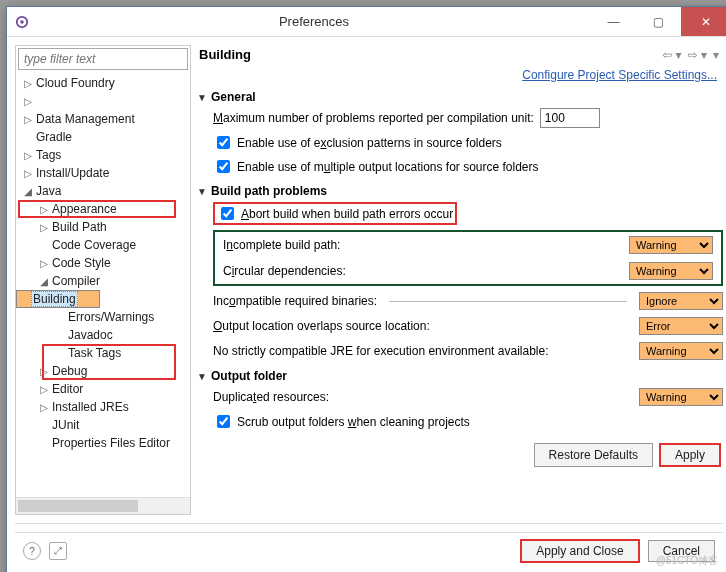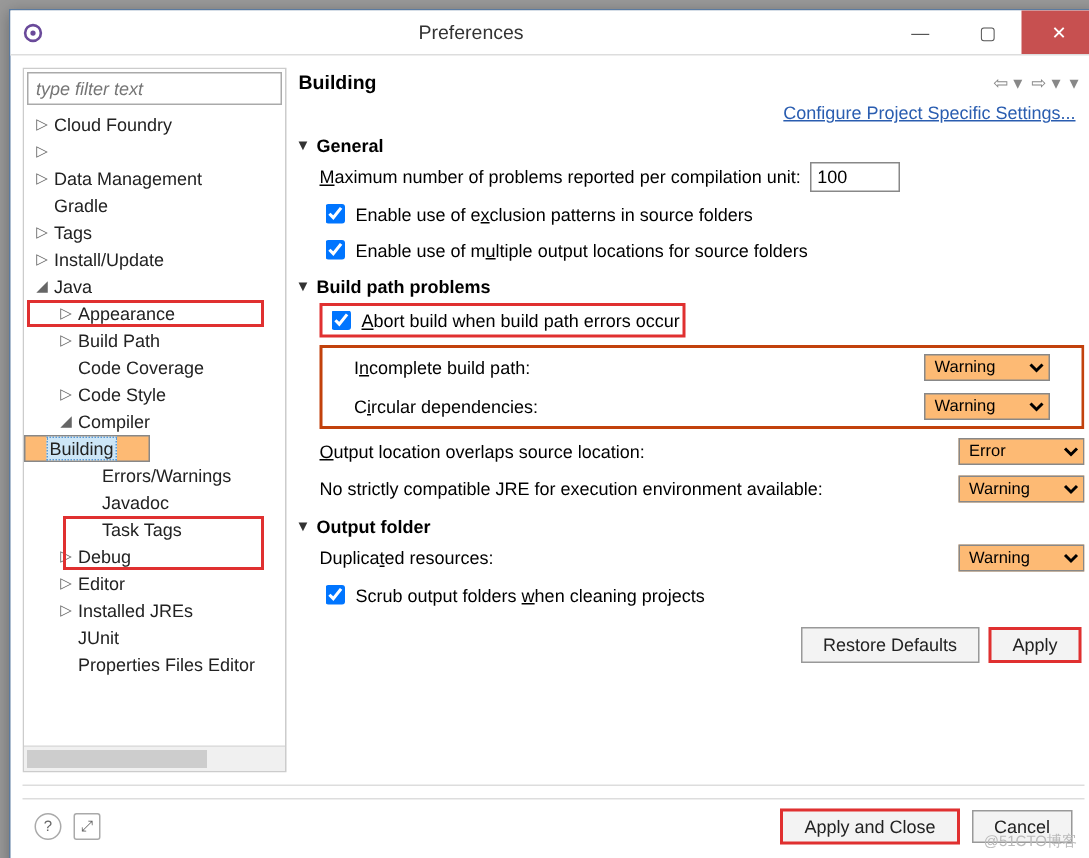--- a/index.html
+++ b/index.html
@@ -42,21 +42,21 @@
 .form-area { padding-left: 16px; display: flex; flex-direction: column; gap: 5px; }
 .row { display: flex; align-items: center; gap: 6px; min-height: 20px; position: relative; }
 .row-label { flex: 0 0 auto; }
 .row-fill { flex: 1; border-bottom: 0; }
 .row-dash { flex: 1; border-bottom: 1px solid #bbb; margin: 0 6px; height: 1px; }
 .num-input { width: 60px; padding: 2px 4px; border: 1px solid #888; text-align: left; }
 .chk { display: flex; align-items: center; gap: 4px; }
 .chk input { width: 13px; height: 13px; }
 .sel { width: 84px; padding: 1px 2px; border: 1px solid #888; background: #fdba74; font-size: 11px; }
 .hl-abort { border: 2px solid #e03030; padding: 0 2px; display: inline-flex; align-items: center; gap: 4px; }
-.hl-box { border: 2px solid #c2410c; padding: 3px 21px; }
+.hl-box { border: 2px solid #14532d; padding: 3px 8px; }
 .btn-row { display: flex; justify-content: flex-end; gap: 6px; padding: 6px 2px 2px 2px; }
 .btn { padding: 3px 14px; border: 1px solid #999; background: #f3f3f3; color: #222; }
 .btn.hl { border: 2px solid #e03030; }
 .sep { height: 1px; background: #ddd; margin: 2px 0; }
 .footer { display: flex; align-items: center; padding: 6px 8px; gap: 8px; border-top: 1px solid #ddd; }
 .ficon { width: 18px; height: 18px; border: 1px solid #aaa; border-radius: 50%; display: flex; align-items: center; justify-content: center; color: #666; font-size: 10px; }
 .footer-spacer { flex: 1; }
 .watermark { position: absolute; right: 8px; bottom: 4px; color: #bbb; font-size: 10px; pointer-events: none; }
 u.mn { text-decoration: underline; }
 </style>
@@ -229,20 +229,25 @@
                 <span class="row-fill"></span>
                 <select class="sel"><option>Warning</option></select>
               </div>
               <div class="row">
                 <span>C<u class="mn">i</u>rcular dependencies:</span>
                 <span class="row-fill"></span>
                 <select class="sel"><option>Warning</option></select>
               </div>
             </div>
             <div class="row">
+              <span>Inc<u class="mn">o</u>mpatible required binaries:</span>
+              <span class="row-dash"></span>
+              <select class="sel"><option>Ignore</option></select>
+            </div>
+            <div class="row">
               <span><u class="mn">O</u>utput location overlaps source location:</span>
               <span class="row-fill"></span>
               <select class="sel"><option>Error</option></select>
             </div>
             <div class="row">
               <span>No strictly compatible JRE for execution environment available:</span>
               <span class="row-fill"></span>
               <select class="sel"><option>Warning</option></select>
             </div>
           </div>

